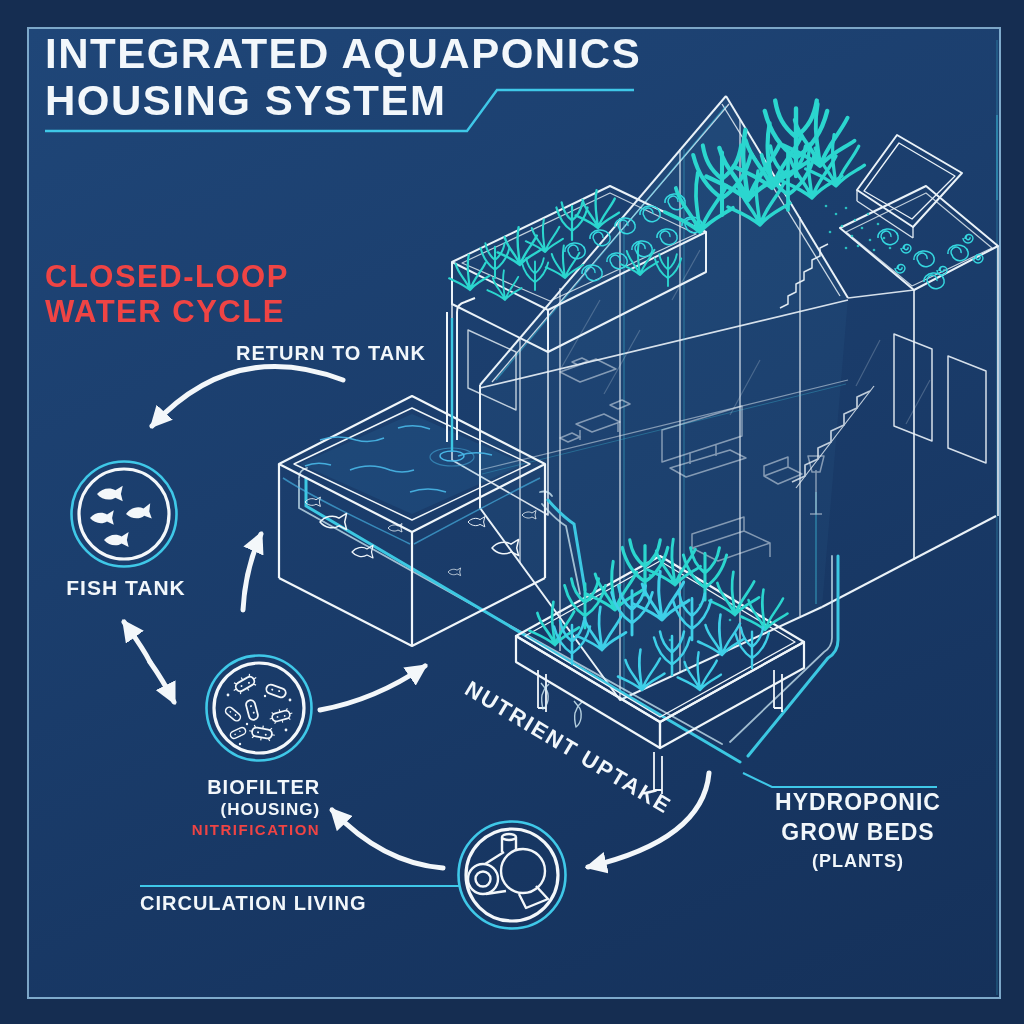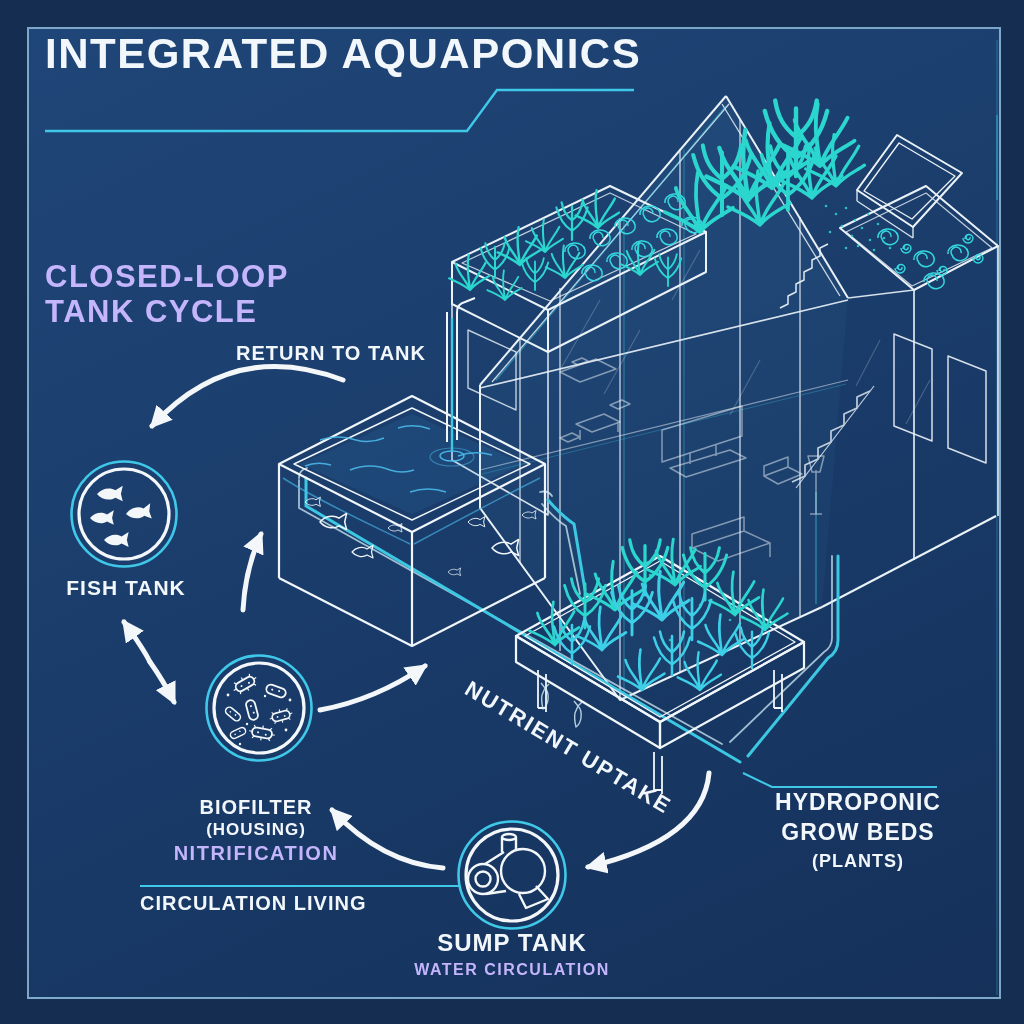--- a/index.html
+++ b/index.html
@@ -4,30 +4,30 @@
 <style>
   html,body{margin:0;padding:0;background:#0e2240;}
   .canvas{position:relative;width:1024px;height:1024px;overflow:hidden;
     background:#152d51;font-family:"Liberation Sans",sans-serif;}
   .panel{position:absolute;left:27px;top:27px;right:23px;bottom:25px;
     border:2px solid rgba(150,195,225,.8);
     background:linear-gradient(155deg,#1f4678 0%,#1b3e6d 40%,#173662 75%,#15315a 100%);}
   svg.scene{position:absolute;left:0;top:0;width:1024px;height:1024px;}
   .lbl{position:absolute;font-weight:700;color:#F2F7FB;letter-spacing:1px;
        white-space:nowrap;line-height:1.12;}
-  .cyan{color:#c4b5fd;}
+  .cyan{color:#ef4444;}
   .ctr{transform:translateX(-50%);text-align:center;}
   #title{left:45px;top:30px;font-size:42px;letter-spacing:1.5px;}
   #cycle-heading{left:45px;top:260px;font-size:31px;letter-spacing:1.5px;}
   #lbl-return{left:331px;top:342px;font-size:20px;}
   #lbl-fishtank{left:126px;top:576px;font-size:21px;text-align:right;}
-  #blk-bio{left:256px;top:796px;}
+  #blk-bio{left:256px;top:776px;text-align:right;}
   #blk-bio .l1{font-size:20px;}
   #blk-bio .l2{font-size:17px;margin-top:2px;}
-  #blk-bio .l3{font-size:20px;margin-top:3px;letter-spacing:1.5px;}
+  #blk-bio .l3{font-size:15px;margin-top:3px;letter-spacing:1.5px;}
   #lbl-nutrient{left:568px;top:748px;font-size:22px;letter-spacing:2px;
     transform:translate(-50%,-50%) rotate(31deg);}
   #blk-hydro{left:858px;top:790px;}
   #blk-hydro .l1{font-size:23px;}
   #blk-hydro .l2{font-size:23px;margin-top:4px;}
   #blk-hydro .l3{font-size:18px;margin-top:5px;}
   #lbl-sustain{left:140px;top:892px;font-size:20px;}
   #blk-sump{left:512px;top:930px;}
   #blk-sump .l1{font-size:24px;}
   #blk-sump .l2{font-size:16px;margin-top:4px;letter-spacing:1.5px;}
@@ -377,25 +377,26 @@
         <circle cx="483" cy="879" r="7.5"></circle>
         <path d="M485 864L504 852M486 894L506 891"></path>
         <path d="M502 837V852M516 837V851M509 837m-7 0a7 3 0 1 0 14 0a7 3 0 1 0 -14 0"></path>
         <path d="M536 886L548 899L526 908L519 894"></path>
       </g>
     </g>
   </svg>
 
   <div id="title" class="lbl">
     <div>INTEGRATED AQUAPONICS</div>
+    <div>HOUSING SYSTEM</div>
   </div>
 
   <div id="cycle-heading" class="lbl cyan">
     <div>CLOSED-LOOP</div>
-    <div>TANK CYCLE</div>
+    <div>WATER CYCLE</div>
   </div>
 
   <div id="lbl-return" class="lbl ctr">RETURN TO TANK</div>
 
   <div id="lbl-fishtank" class="lbl ctr">FISH TANK</div>
 
   <div id="blk-bio" class="lbl ctr">
     <div class="l1">BIOFILTER</div>
     <div class="l2">(HOUSING)</div>
     <div class="l3 cyan">NITRIFICATION</div>
@@ -404,17 +405,13 @@
   <div id="lbl-nutrient" class="lbl">NUTRIENT UPTAKE</div>
 
   <div id="blk-hydro" class="lbl ctr">
     <div class="l1">HYDROPONIC</div>
     <div class="l2">GROW BEDS</div>
     <div class="l3">(PLANTS)</div>
   </div>
 
   <div id="lbl-sustain" class="lbl">CIRCULATION LIVING</div>
 
-  <div id="blk-sump" class="lbl ctr">
-    <div class="l1">SUMP TANK</div>
-    <div class="l2 cyan">WATER CIRCULATION</div>
-  </div>
 </div>
 
 </body></html>

